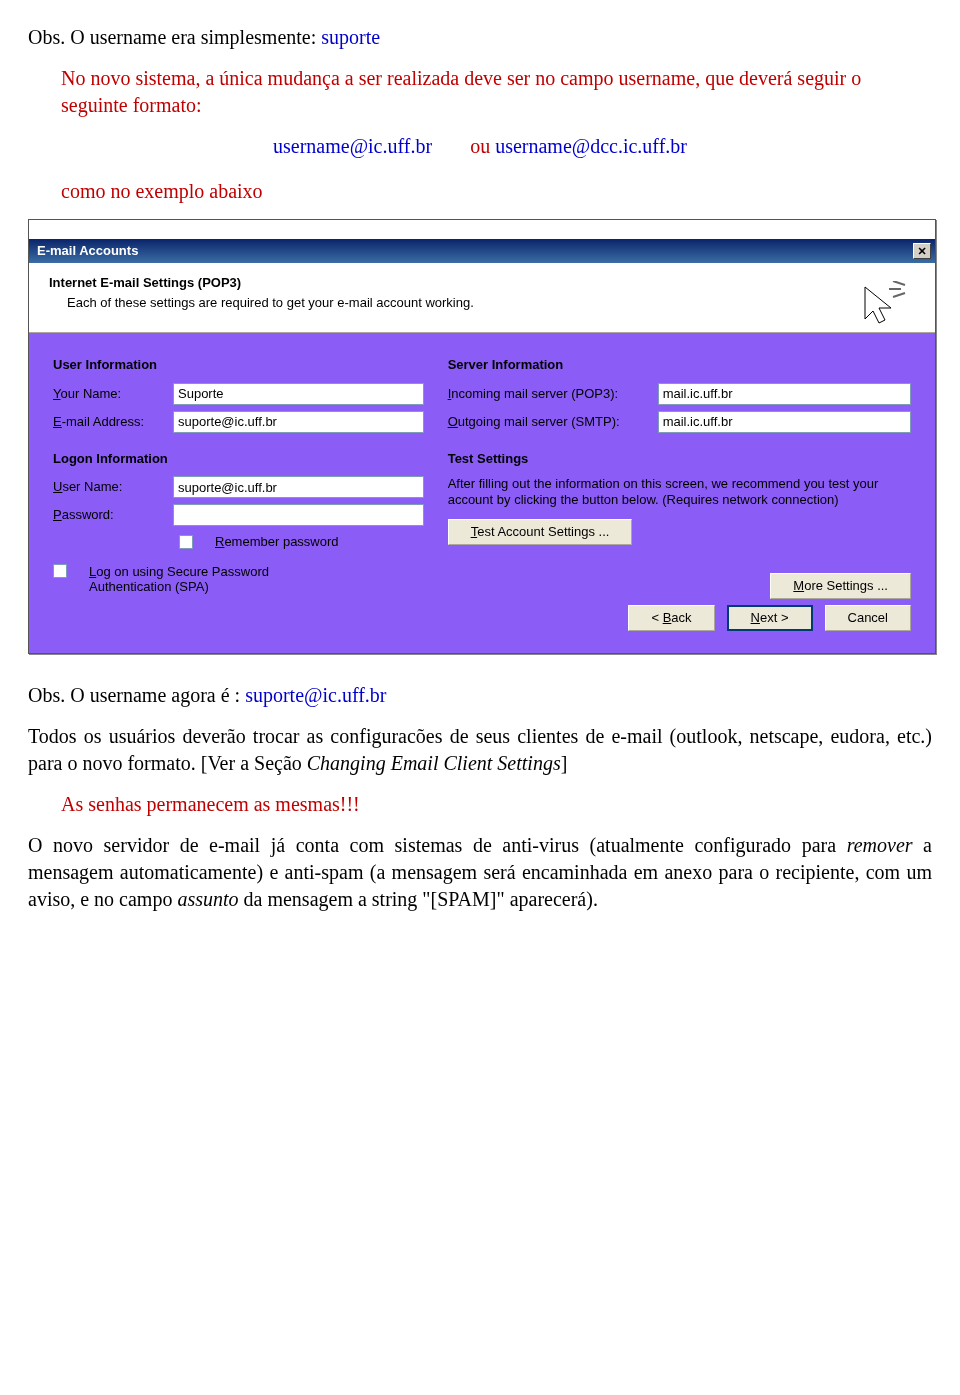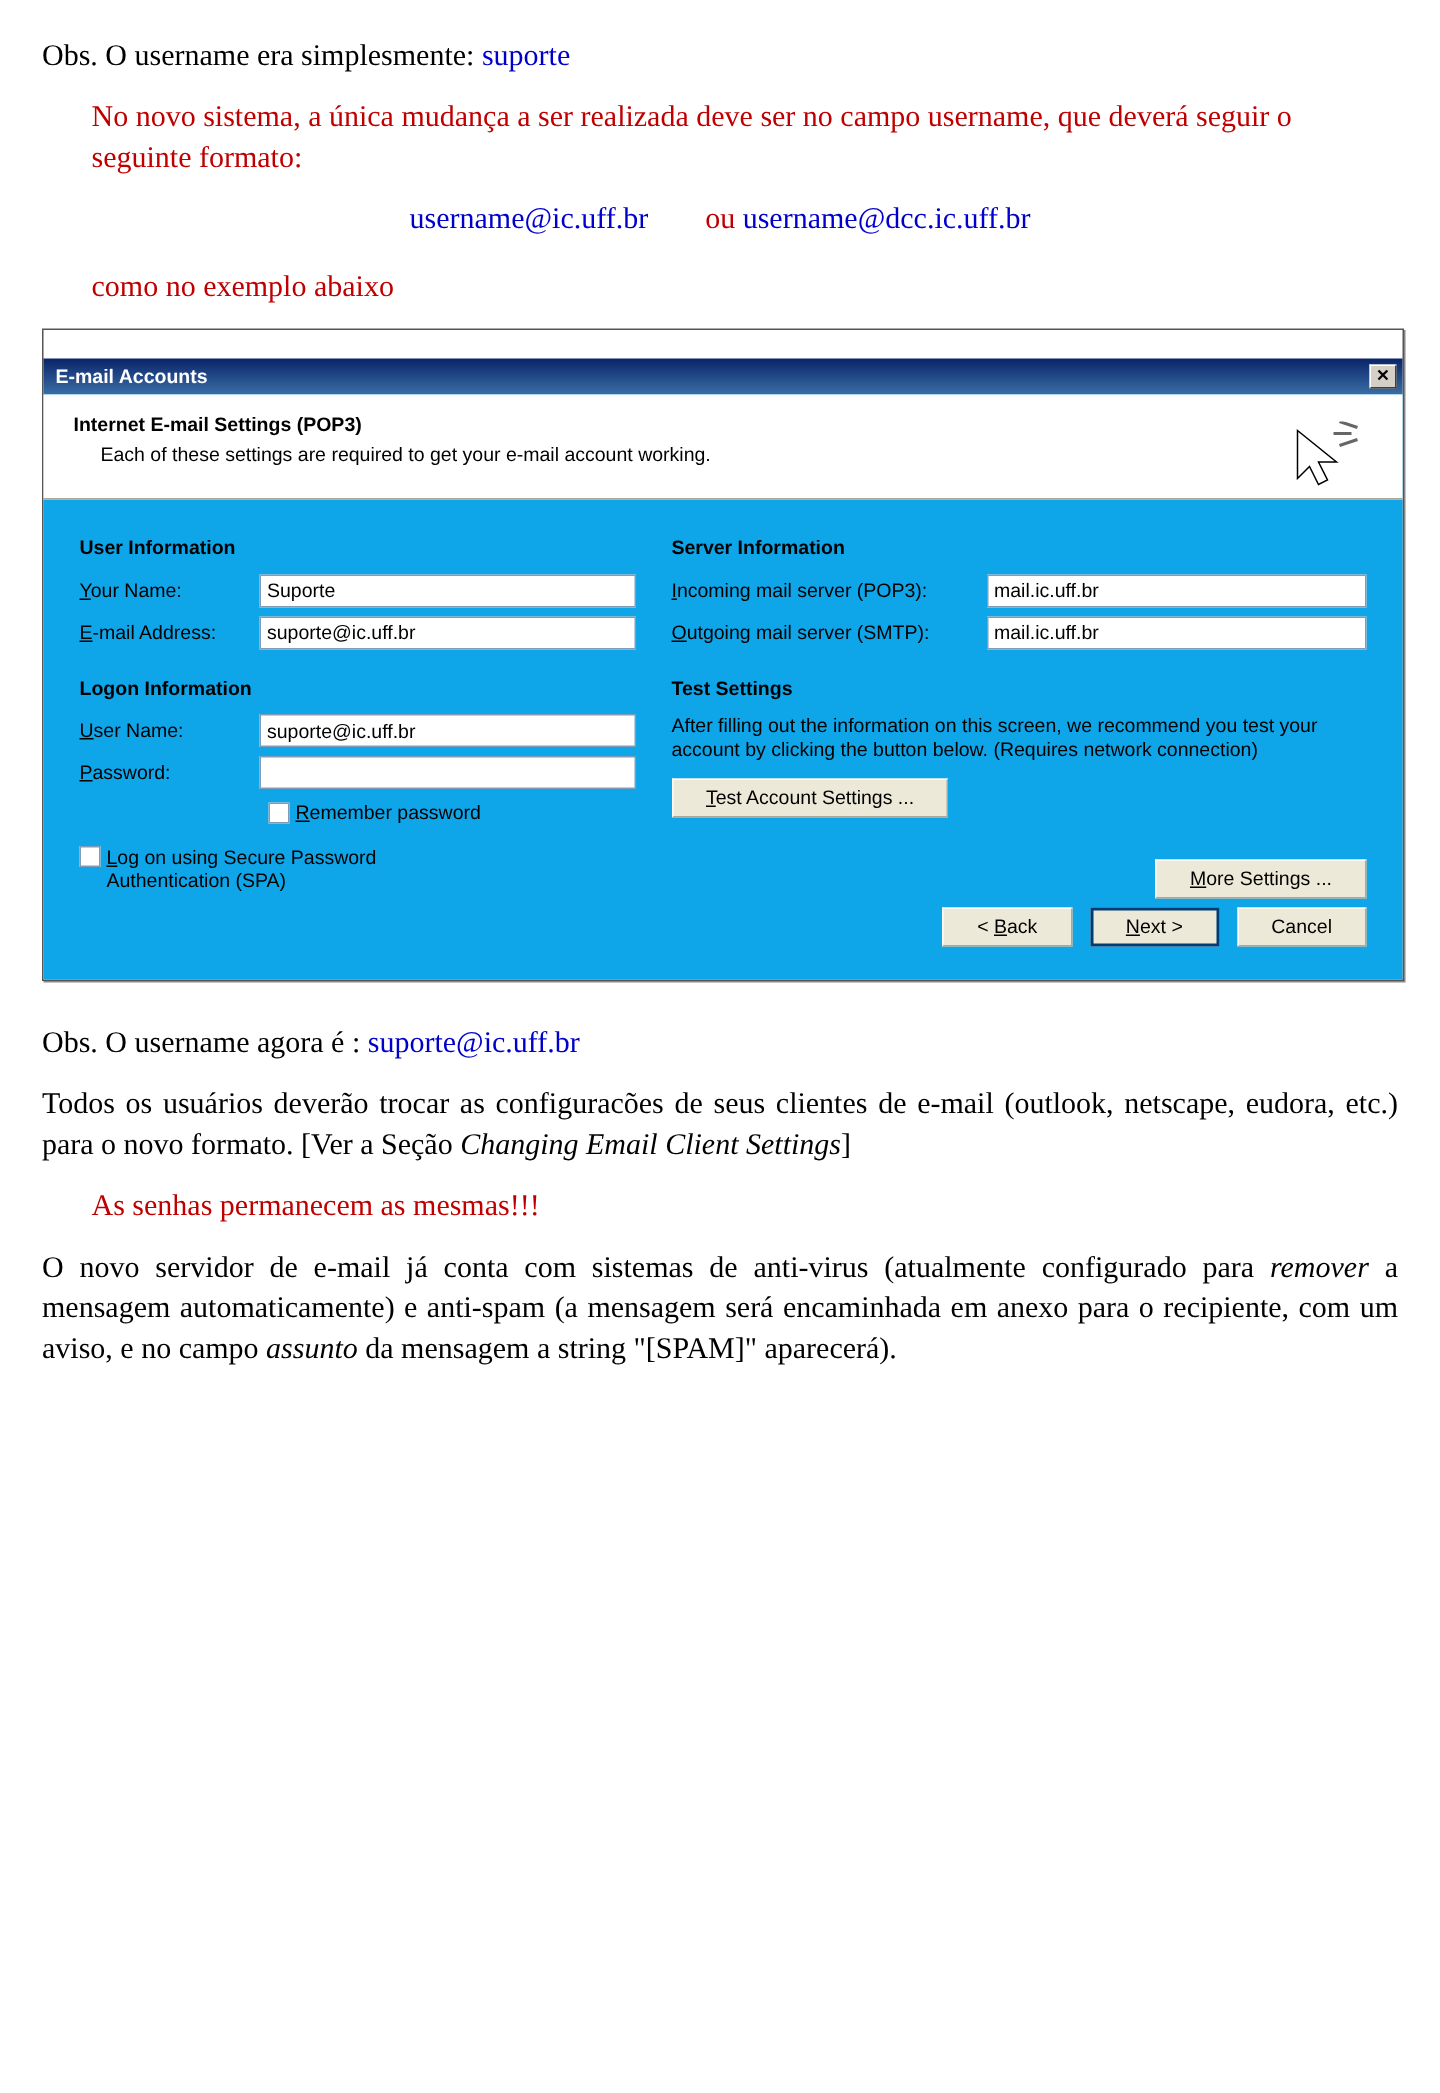--- a/index.html
+++ b/index.html
@@ -49,21 +49,21 @@
     border-right-color: #404040;
     border-bottom-color: #404040;
     color: #000;
     font-family: Arial, sans-serif;
     font-size: 11px;
     line-height: 14px;
     text-align: center;
     font-weight: bold;
     cursor: default;
   }
-  .dlg-body { background: #0ea5e9; }
+  .dlg-body { background: #8b5cf6; }
   .dlg-head {
     background: #fff;
     padding: 12px 20px 14px 20px;
     border-bottom: 1px solid #aca899;
     position: relative;
     min-height: 70px;
   }
   .dlg-head .h1 { font-weight: bold; margin-bottom: 4px; }
   .dlg-head .sub { padding-left: 18px; }
   .dlg-head .cursor-ico {
@@ -94,21 +94,21 @@
     height: 22px;
     border: 1px solid #7f9db9;
     background: #fff;
     padding: 2px 4px;
     font-family: Tahoma, Arial, sans-serif;
     font-size: 13px;
   }
   .chk {
     display: flex;
     align-items: center;
-    gap: 4px;
+    gap: 22px;
     margin: 8px 0 4px 0;
   }
   .chkbox {
     width: 14px; height: 14px;
     border: 1px solid #7f9db9;
     background: #fff;
   }
   .btn {
     display: inline-block;
     height: 26px;

